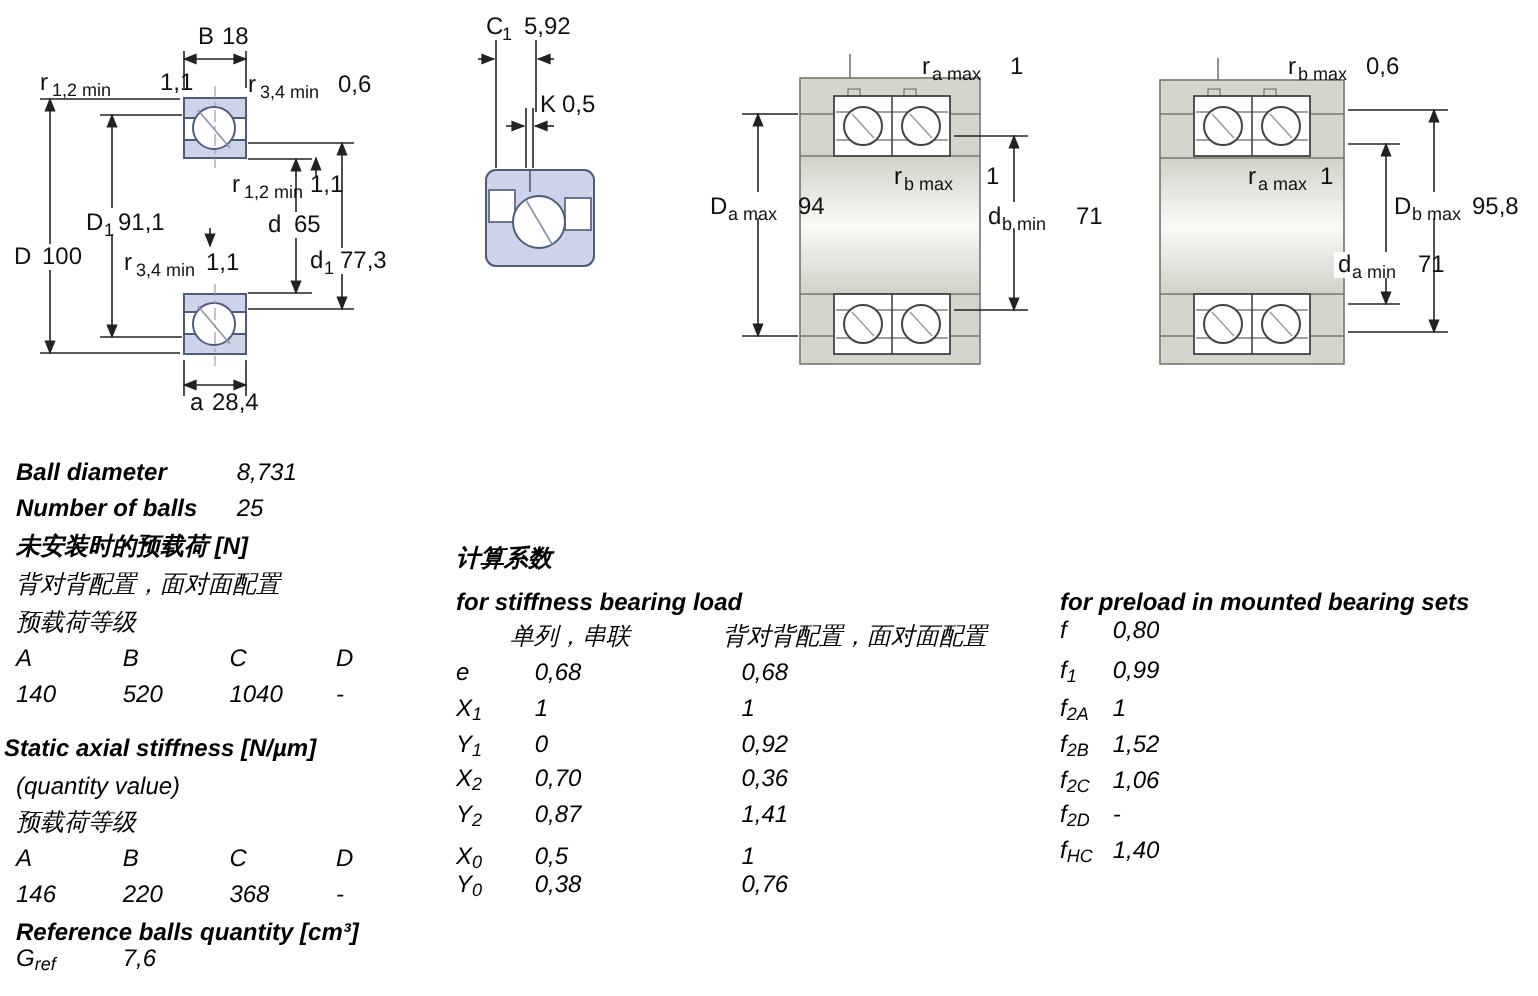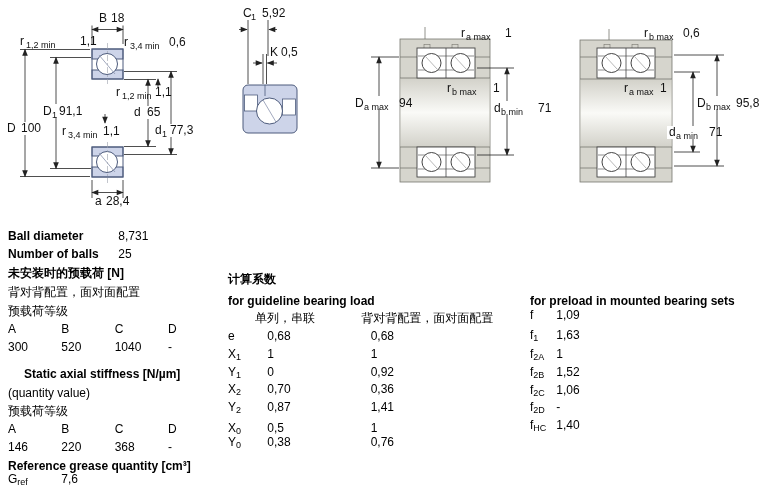--- a/index.html
+++ b/index.html
@@ -2,21 +2,21 @@
 <html><head>
 <meta charset="utf-8">
 <style>
   html,body{margin:0;padding:0;background:#fff;}
   body{width:769px;height:498px;position:relative;overflow:hidden;
        font-family:"Liberation Sans","DejaVu Sans",sans-serif;color:#000;}
   #drawings{position:absolute;left:0;top:0;}
   svg text{font-family:"Liberation Sans","DejaVu Sans",sans-serif;}
   svg .lbl{font-size:12px;fill:#111;}
   svg .sub{font-size:9px;fill:#111;}
-  .trow{position:absolute;white-space:nowrap;font-size:12px;line-height:14px;}
+  .trow{position:absolute;white-space:nowrap;font-size:12px;line-height:14px;font-style:italic;}
   .cell{display:inline-block;vertical-align:baseline;}
   .b{font-weight:bold;}
   .w107{width:107px}.w50{width:50px}.w36{width:36px}.w100{width:100px}
   .w103{width:103px}.w23{width:23px}
   .sub{font-size:9px;vertical-align:-2px;}
 </style>
 </head>
 <body>
 
 <svg id="drawings" width="769" height="225" viewBox="0 0 769 225">
@@ -267,50 +267,50 @@
 <div class="trow b" style="top:266px;left:8px">未安装时的预载荷 [N]</div>
 <div class="trow" style="top:285px;left:8px">背对背配置，面对面配置</div>
 <div class="trow" style="top:304px;left:8px">预载荷等级</div>
 <div class="trow" style="top:322px;left:8px">
   <span class="cell w50">A</span>
   <span class="cell w50">B</span>
   <span class="cell w50">C</span>
   <span class="cell">D</span>
 </div>
 <div class="trow" style="top:340px;left:8px">
-  <span class="cell w50">300</span>
+  <span class="cell w50">140</span>
   <span class="cell w50">520</span>
   <span class="cell w50">1040</span>
   <span class="cell">-</span>
 </div>
 
-<div class="trow b" style="top:367px;left:24px">Static axial stiffness [N/µm]</div>
+<div class="trow b" style="top:367px;left:2px">Static axial stiffness [N/µm]</div>
 <div class="trow" style="top:386px;left:8px">(quantity value)</div>
 <div class="trow" style="top:404px;left:8px">预载荷等级</div>
 <div class="trow" style="top:422px;left:8px">
   <span class="cell w50">A</span>
   <span class="cell w50">B</span>
   <span class="cell w50">C</span>
   <span class="cell">D</span>
 </div>
 <div class="trow" style="top:440px;left:8px">
   <span class="cell w50">146</span>
   <span class="cell w50">220</span>
   <span class="cell w50">368</span>
   <span class="cell">-</span>
 </div>
 
-<div class="trow b" style="top:459px;left:8px">Reference grease quantity [cm³]</div>
+<div class="trow b" style="top:459px;left:8px">Reference balls quantity [cm³]</div>
 <div class="trow" style="top:472px;left:8px">
   <span class="cell w50"><span>G</span><span class="sub">ref</span></span>
   <span class="cell">7,6</span>
 </div>
 
 <div class="trow b" style="top:272px;left:228px">计算系数</div>
-<div class="trow b" style="top:294px;left:228px">for guideline bearing load</div>
+<div class="trow b" style="top:294px;left:228px">for stiffness bearing load</div>
 <div class="trow" style="top:311px;left:255px">
   <span class="cell w103">单列，串联</span>
   <span class="cell">背对背配置，面对面配置</span>
 </div>
 <div class="trow" style="top:329px;left:228px">
   <span class="cell w36"><span>e</span><span class="sub"></span></span>
   <span class="cell w100">0,68</span>
   <span class="cell">0,68</span>
 </div>
 <div class="trow" style="top:347px;left:228px">
@@ -340,25 +340,25 @@
 </div>
 <div class="trow" style="top:435px;left:228px">
   <span class="cell w36"><span>Y</span><span class="sub">0</span></span>
   <span class="cell w100">0,38</span>
   <span class="cell">0,76</span>
 </div>
 
 <div class="trow b" style="top:294px;left:530px">for preload in mounted bearing sets</div>
 <div class="trow" style="top:308px;left:530px">
   <span class="cell w23"><span>f</span><span class="sub"></span></span>
-  <span class="cell">1,09</span>
+  <span class="cell">0,80</span>
 </div>
 <div class="trow" style="top:328px;left:530px">
   <span class="cell w23"><span>f</span><span class="sub">1</span></span>
-  <span class="cell">1,63</span>
+  <span class="cell">0,99</span>
 </div>
 <div class="trow" style="top:347px;left:530px">
   <span class="cell w23"><span>f</span><span class="sub">2A</span></span>
   <span class="cell">1</span>
 </div>
 <div class="trow" style="top:365px;left:530px">
   <span class="cell w23"><span>f</span><span class="sub">2B</span></span>
   <span class="cell">1,52</span>
 </div>
 <div class="trow" style="top:383px;left:530px">

